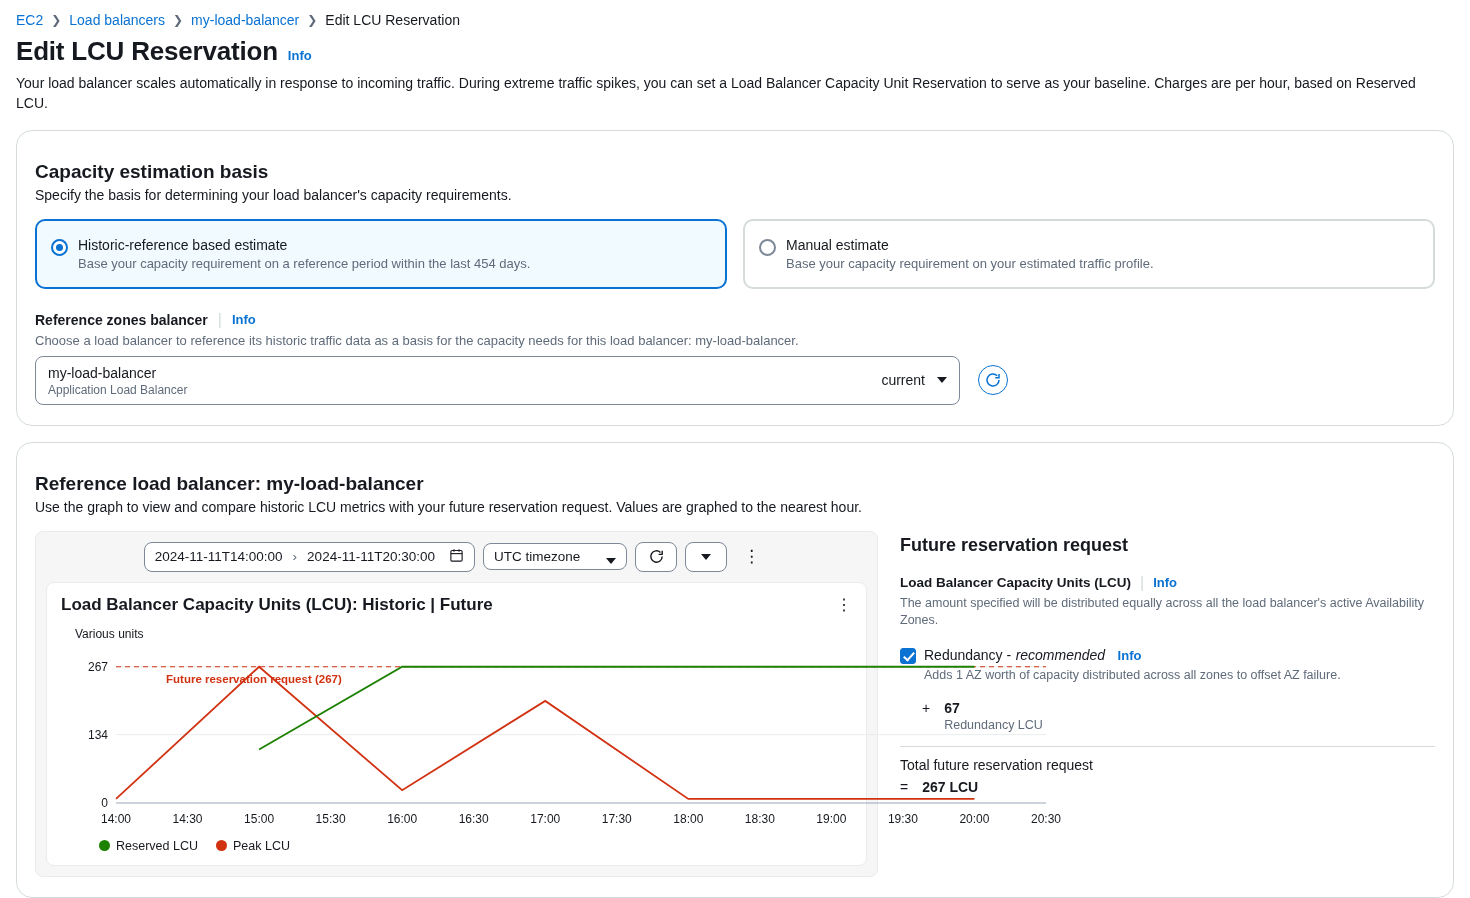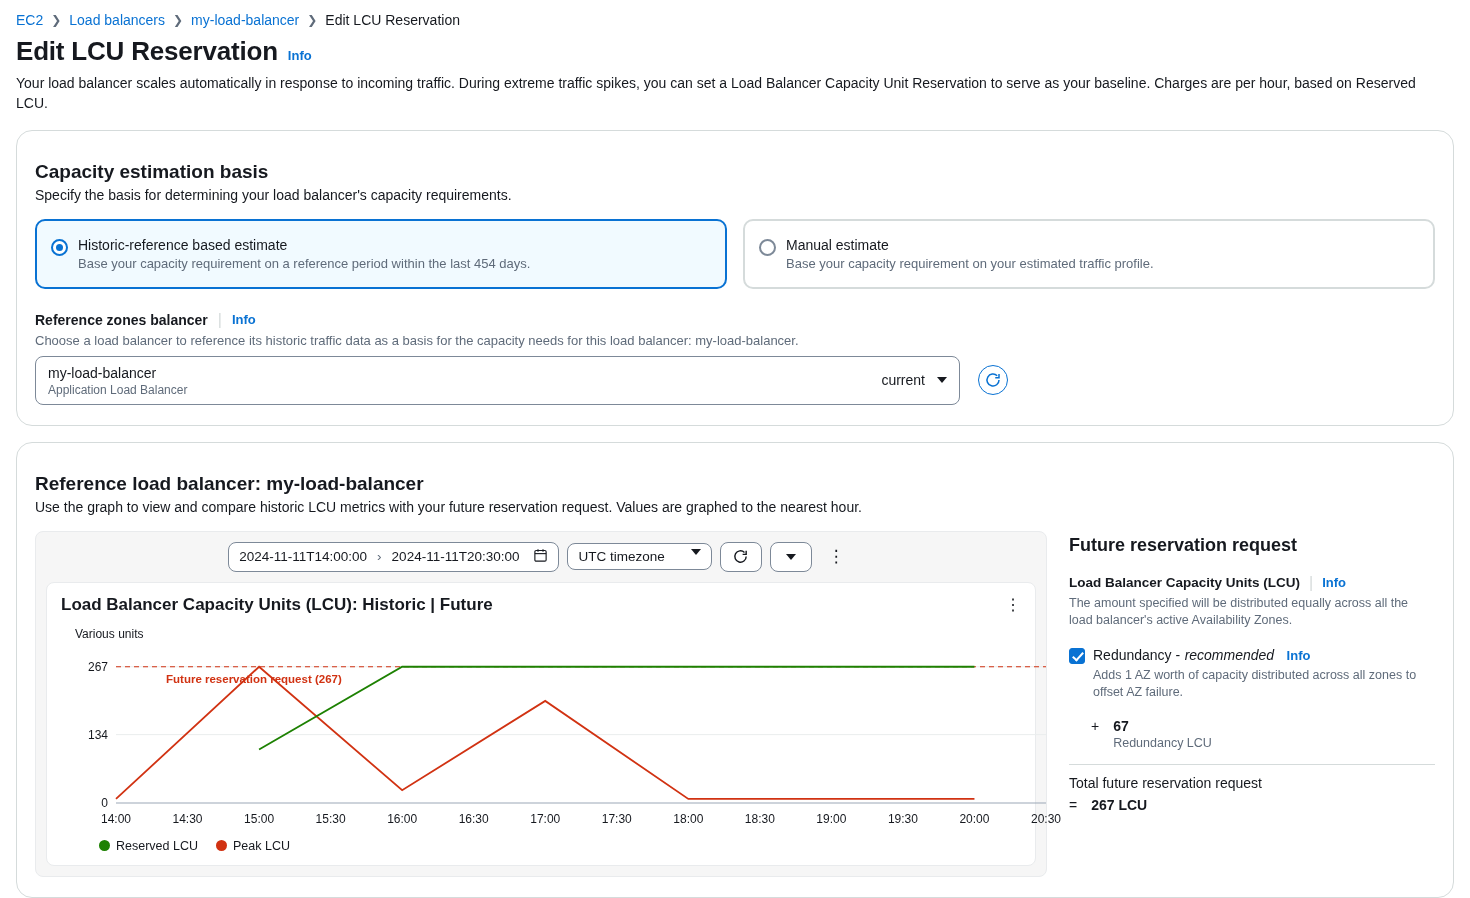--- a/index.html
+++ b/index.html
@@ -81,33 +81,33 @@
            border-right: 5px solid transparent; border-top: 6px solid #16191f; }
   .icon-btn-circle {
     width: 30px; height: 30px; border-radius: 50%; border: 1.6px solid #0972d3;
     display: flex; align-items: center; justify-content: center; cursor: pointer;
     color: #0972d3;
   }
 
   
   .graph-flex { display: flex; gap: 22px; margin-top: 14px; }
   .graph-panel {
-    flex: none; width: 1012px; background: #f6f6f6;
+    flex: none; width: 843px; background: #f6f6f6;
     border: 1px solid #e9ebed; border-radius: 8px; padding: 10px;
   }
   .graph-toolbar { display: flex; justify-content: center; align-items: center; gap: 8px; }
   .date-range {
     display: flex; align-items: center; gap: 10px;
     border: 1px solid #7d8998; border-radius: 8px; background: #fff;
     padding: 5px 10px; font-size: 13.5px;
   }
   .date-range .arrow { color: #5f6b7a; }
   .cal-icon { margin-left: 4px; color: #16191f; }
   .tz-select {
-    display: flex; align-items: flex-start; gap: 26px;
+    display: flex; align-items: flex-end; gap: 26px;
     border: 1px solid #7d8998; border-radius: 8px; background: #fff;
     padding: 5px 10px; font-size: 13.5px; cursor: pointer;
   }
   .btn-sq {
     border: 1px solid #7d8998; background: #fff; border-radius: 8px;
     width: 42px; height: 30px; display: flex; align-items: center; justify-content: center;
     cursor: pointer; color: #16191f;
   }
   .kebab { padding: 0 8px; font-size: 17px; color: #16191f; cursor: pointer; letter-spacing: 1px;}
 

